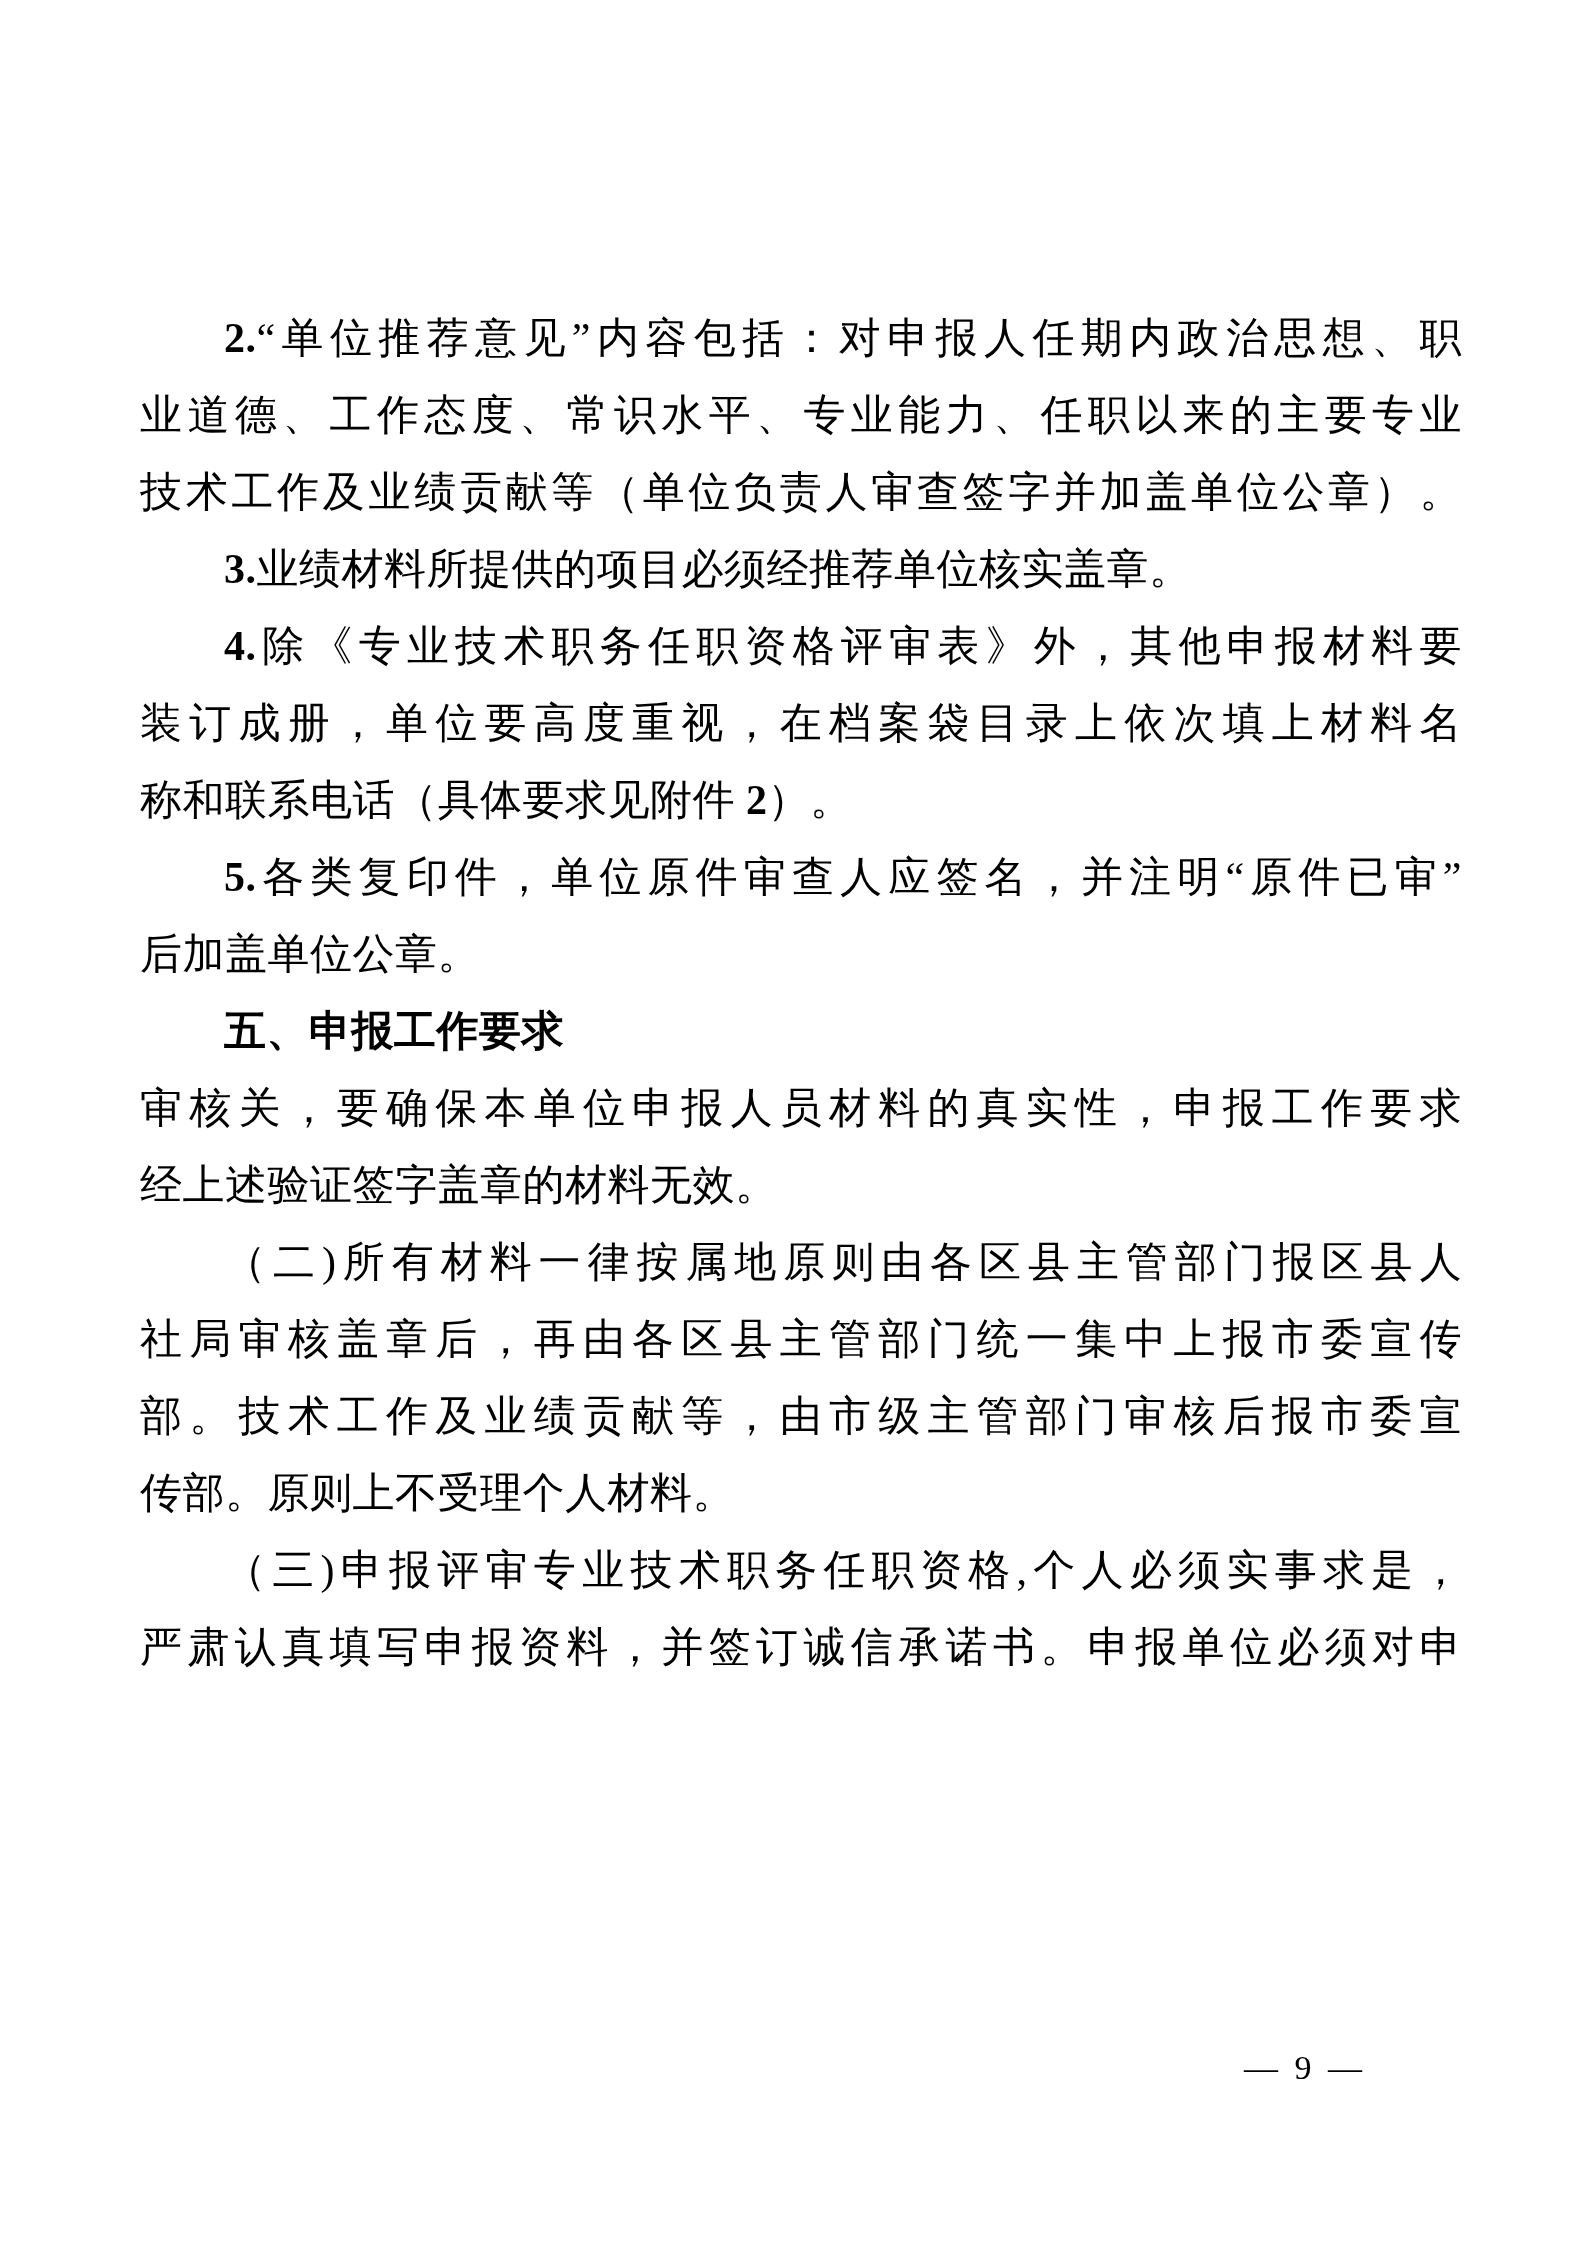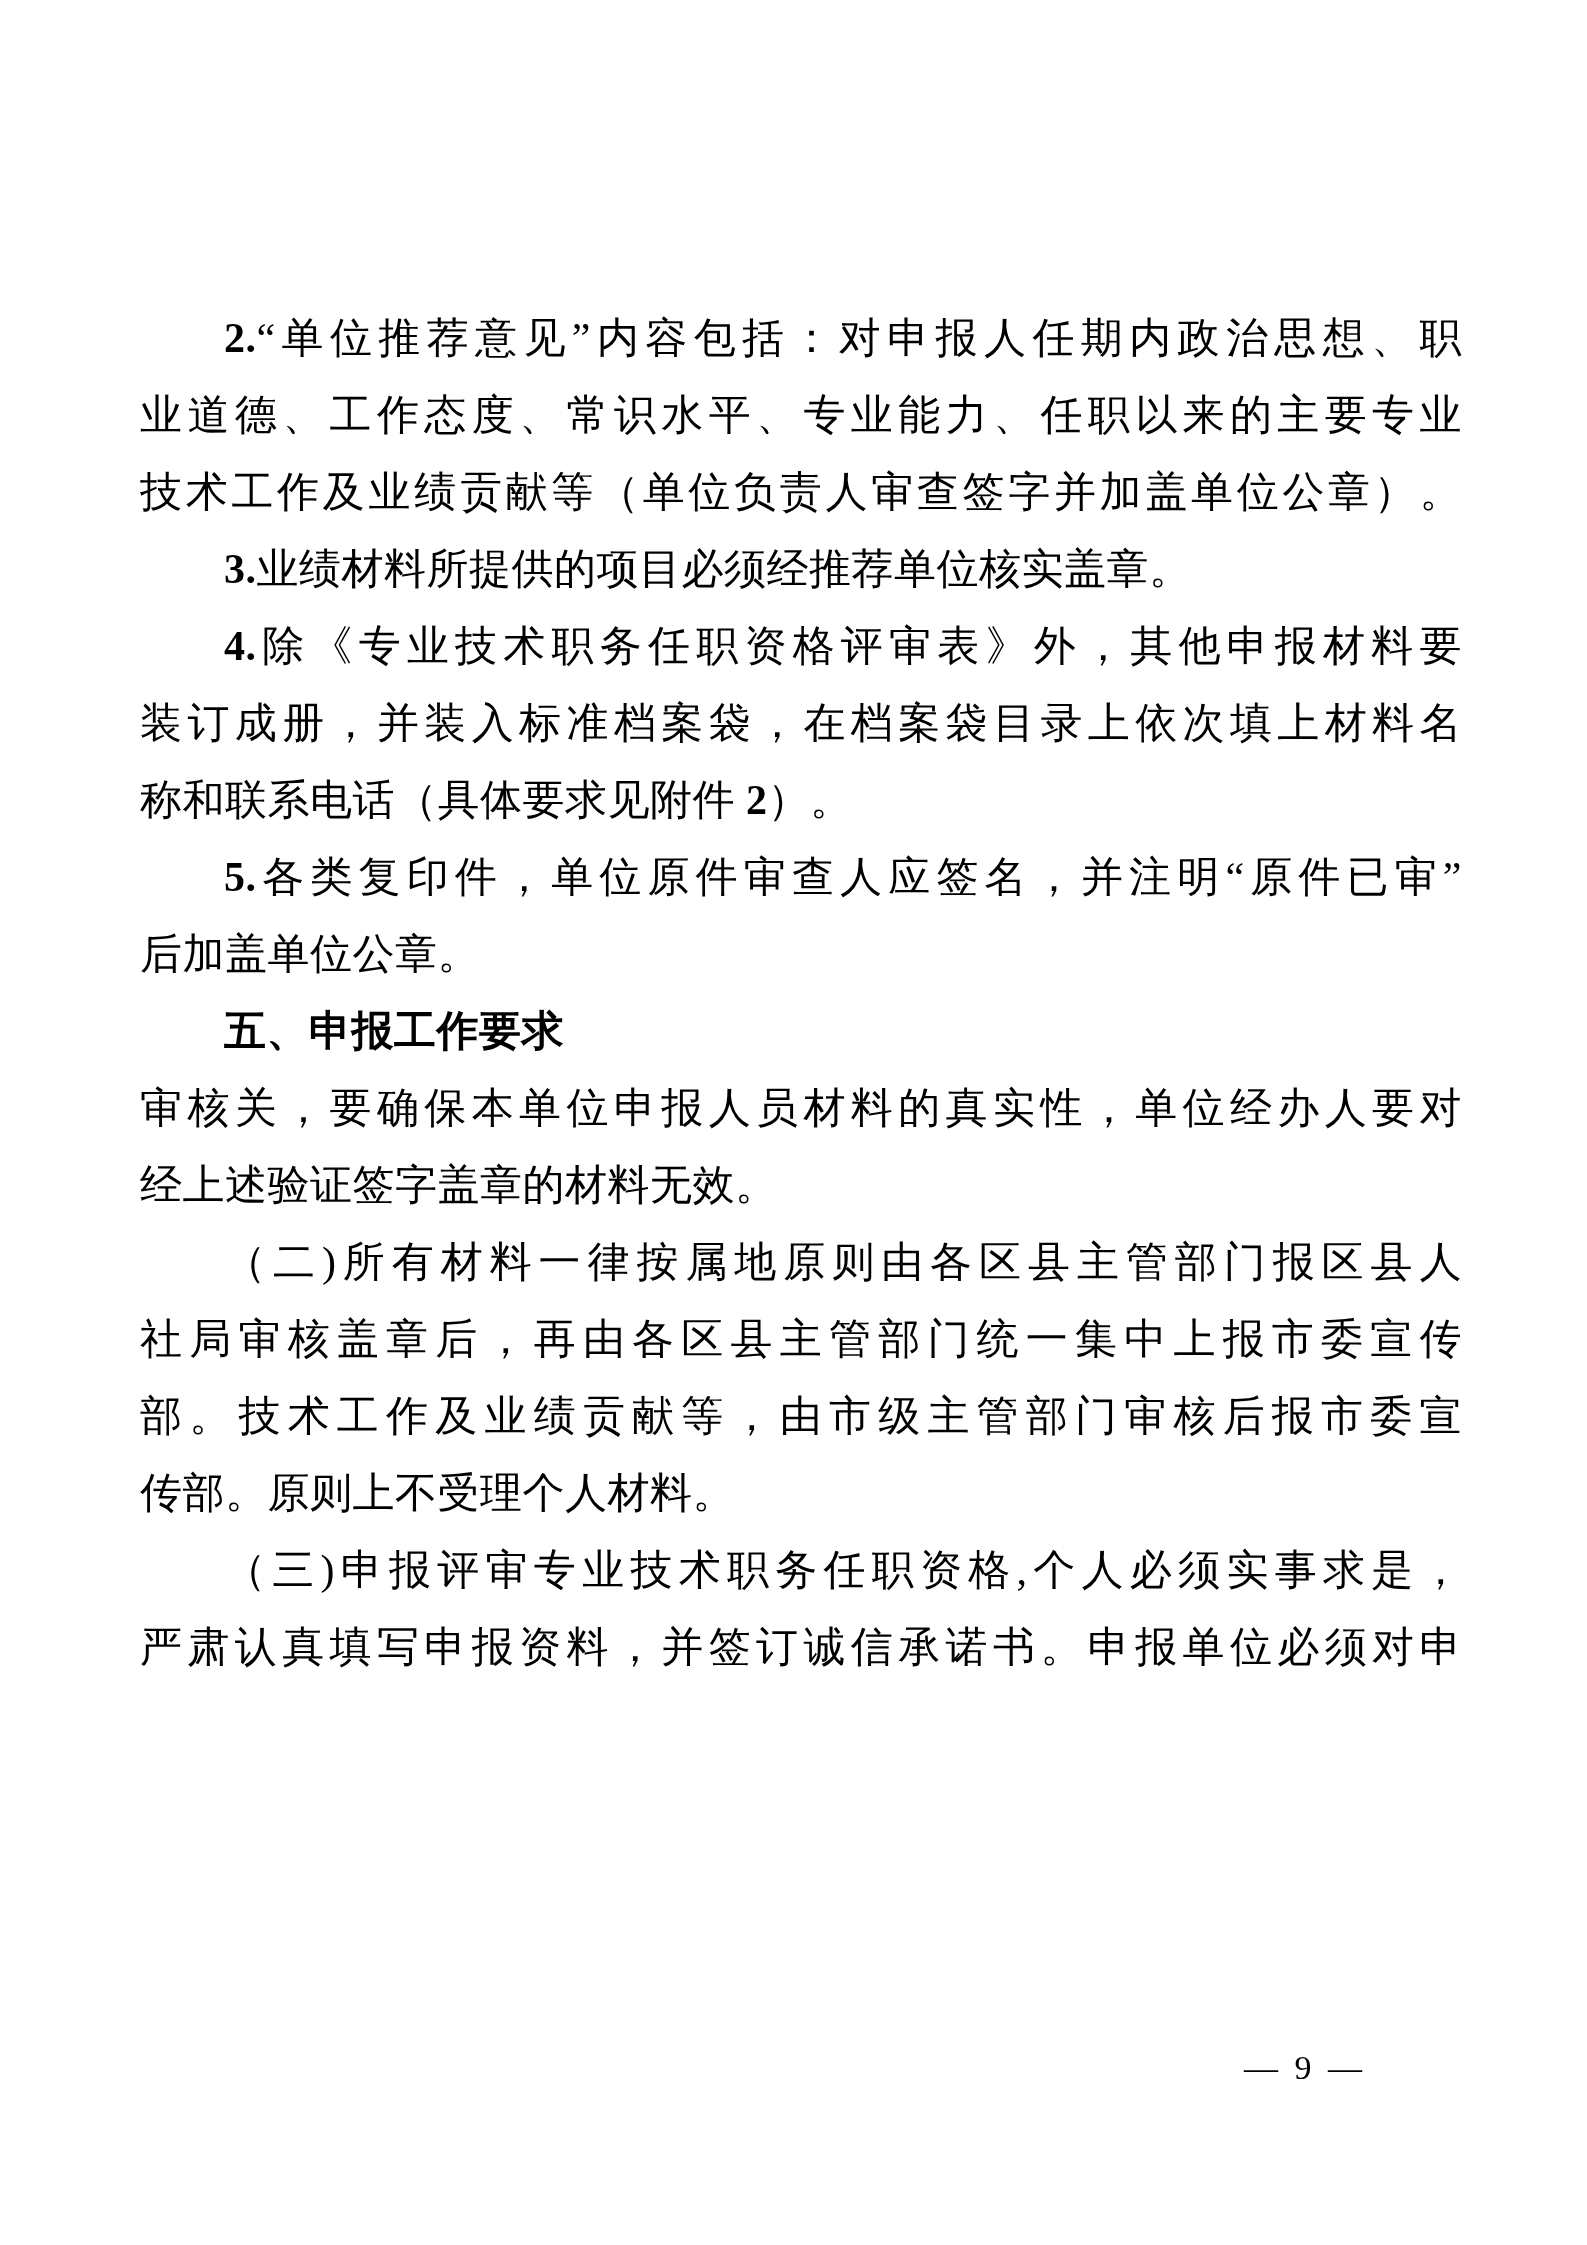--- a/index.html
+++ b/index.html
@@ -58,26 +58,26 @@
 </head>
 <body>
 
 <div class="page">
   <div class="doc">
       <div class="line indent fill"><b>2.</b><span>“单位推荐意见”内容包括：对申报人任期内政治思想、职</span></div>
       <div class="line fill"><span>业道德、工作态度、常识水平、专业能力、任职以来的主要专业</span></div>
       <div class="line fill"><span>技术工作及业绩贡献等（单位负责人审查签字并加盖单位公章）。</span></div>
       <div class="line indent"><b>3.</b><span>业绩材料所提供的项目必须经推荐单位核实盖章。</span></div>
       <div class="line indent fill"><b>4.</b><span>除《专业技术职务任职资格评审表》外，其他申报材料要</span></div>
-      <div class="line fill"><span>装订成册，并装入标准档案袋，在档案袋目录上依次填上材料名</span></div>
+      <div class="line fill"><span>装订成册，单位要高度重视，在档案袋目录上依次填上材料名</span></div>
       <div class="line"><span>称和联系电话（具体要求见附件 </span><b>2</b><span>）。</span></div>
       <div class="line indent fill"><b>5.</b><span>各类复印件，单位原件审查人应签名，并注明“原件已审”</span></div>
       <div class="line"><span>后加盖单位公章。</span></div>
       <div class="line heading indent"><b>五、申报工作要求</b></div>
-      <div class="line fill"><span>审核关，要确保本单位申报人员材料的真实性，单位经办人要对</span></div>
+      <div class="line fill"><span>审核关，要确保本单位申报人员材料的真实性，申报工作要求</span></div>
       <div class="line"><span>经上述验证签字盖章的材料无效。</span></div>
       <div class="line indent fill"><span>（二)所有材料一律按属地原则由各区县主管部门报区县人</span></div>
       <div class="line fill"><span>社局审核盖章后，再由各区县主管部门统一集中上报市委宣传</span></div>
       <div class="line fill"><span>部。技术工作及业绩贡献等，由市级主管部门审核后报市委宣</span></div>
       <div class="line"><span>传部。原则上不受理个人材料。</span></div>
       <div class="line indent fill"><span>（三)申报评审专业技术职务任职资格,个人必须实事求是，</span></div>
       <div class="line fill"><span>严肃认真填写申报资料，并签订诚信承诺书。申报单位必须对申</span></div>
     </div>
   <div class="page-number">— 9 —</div>
 </div>

